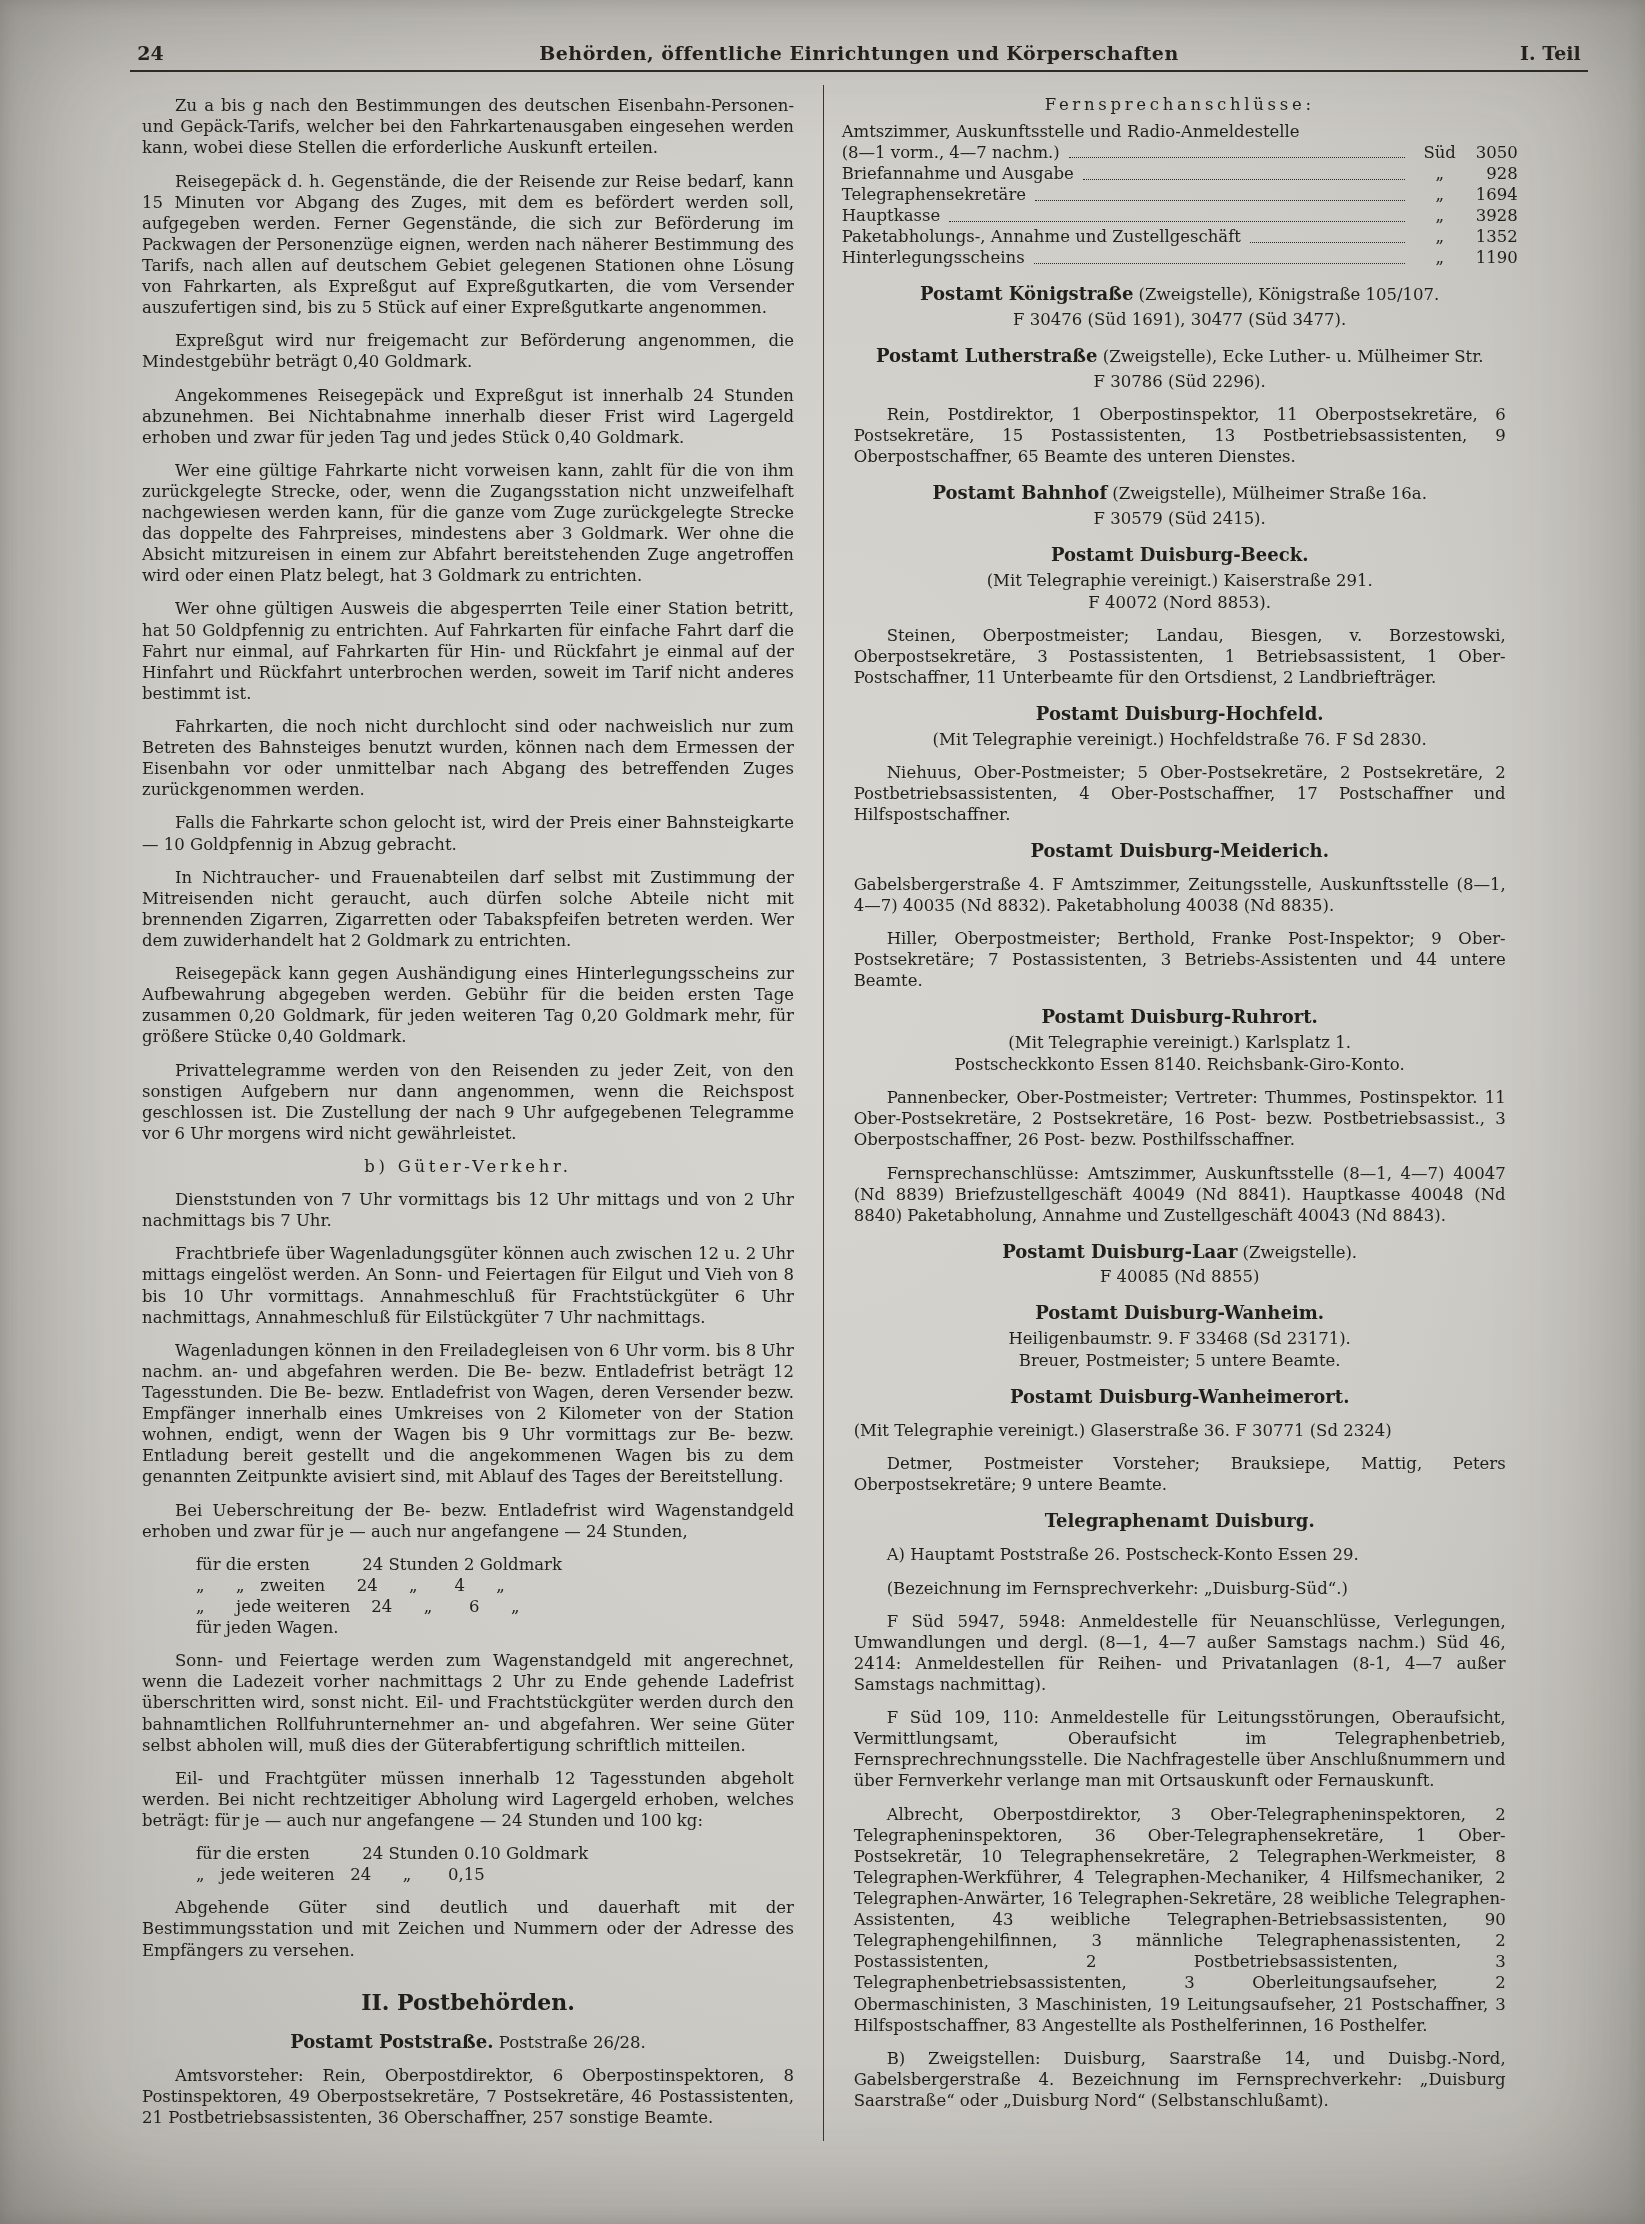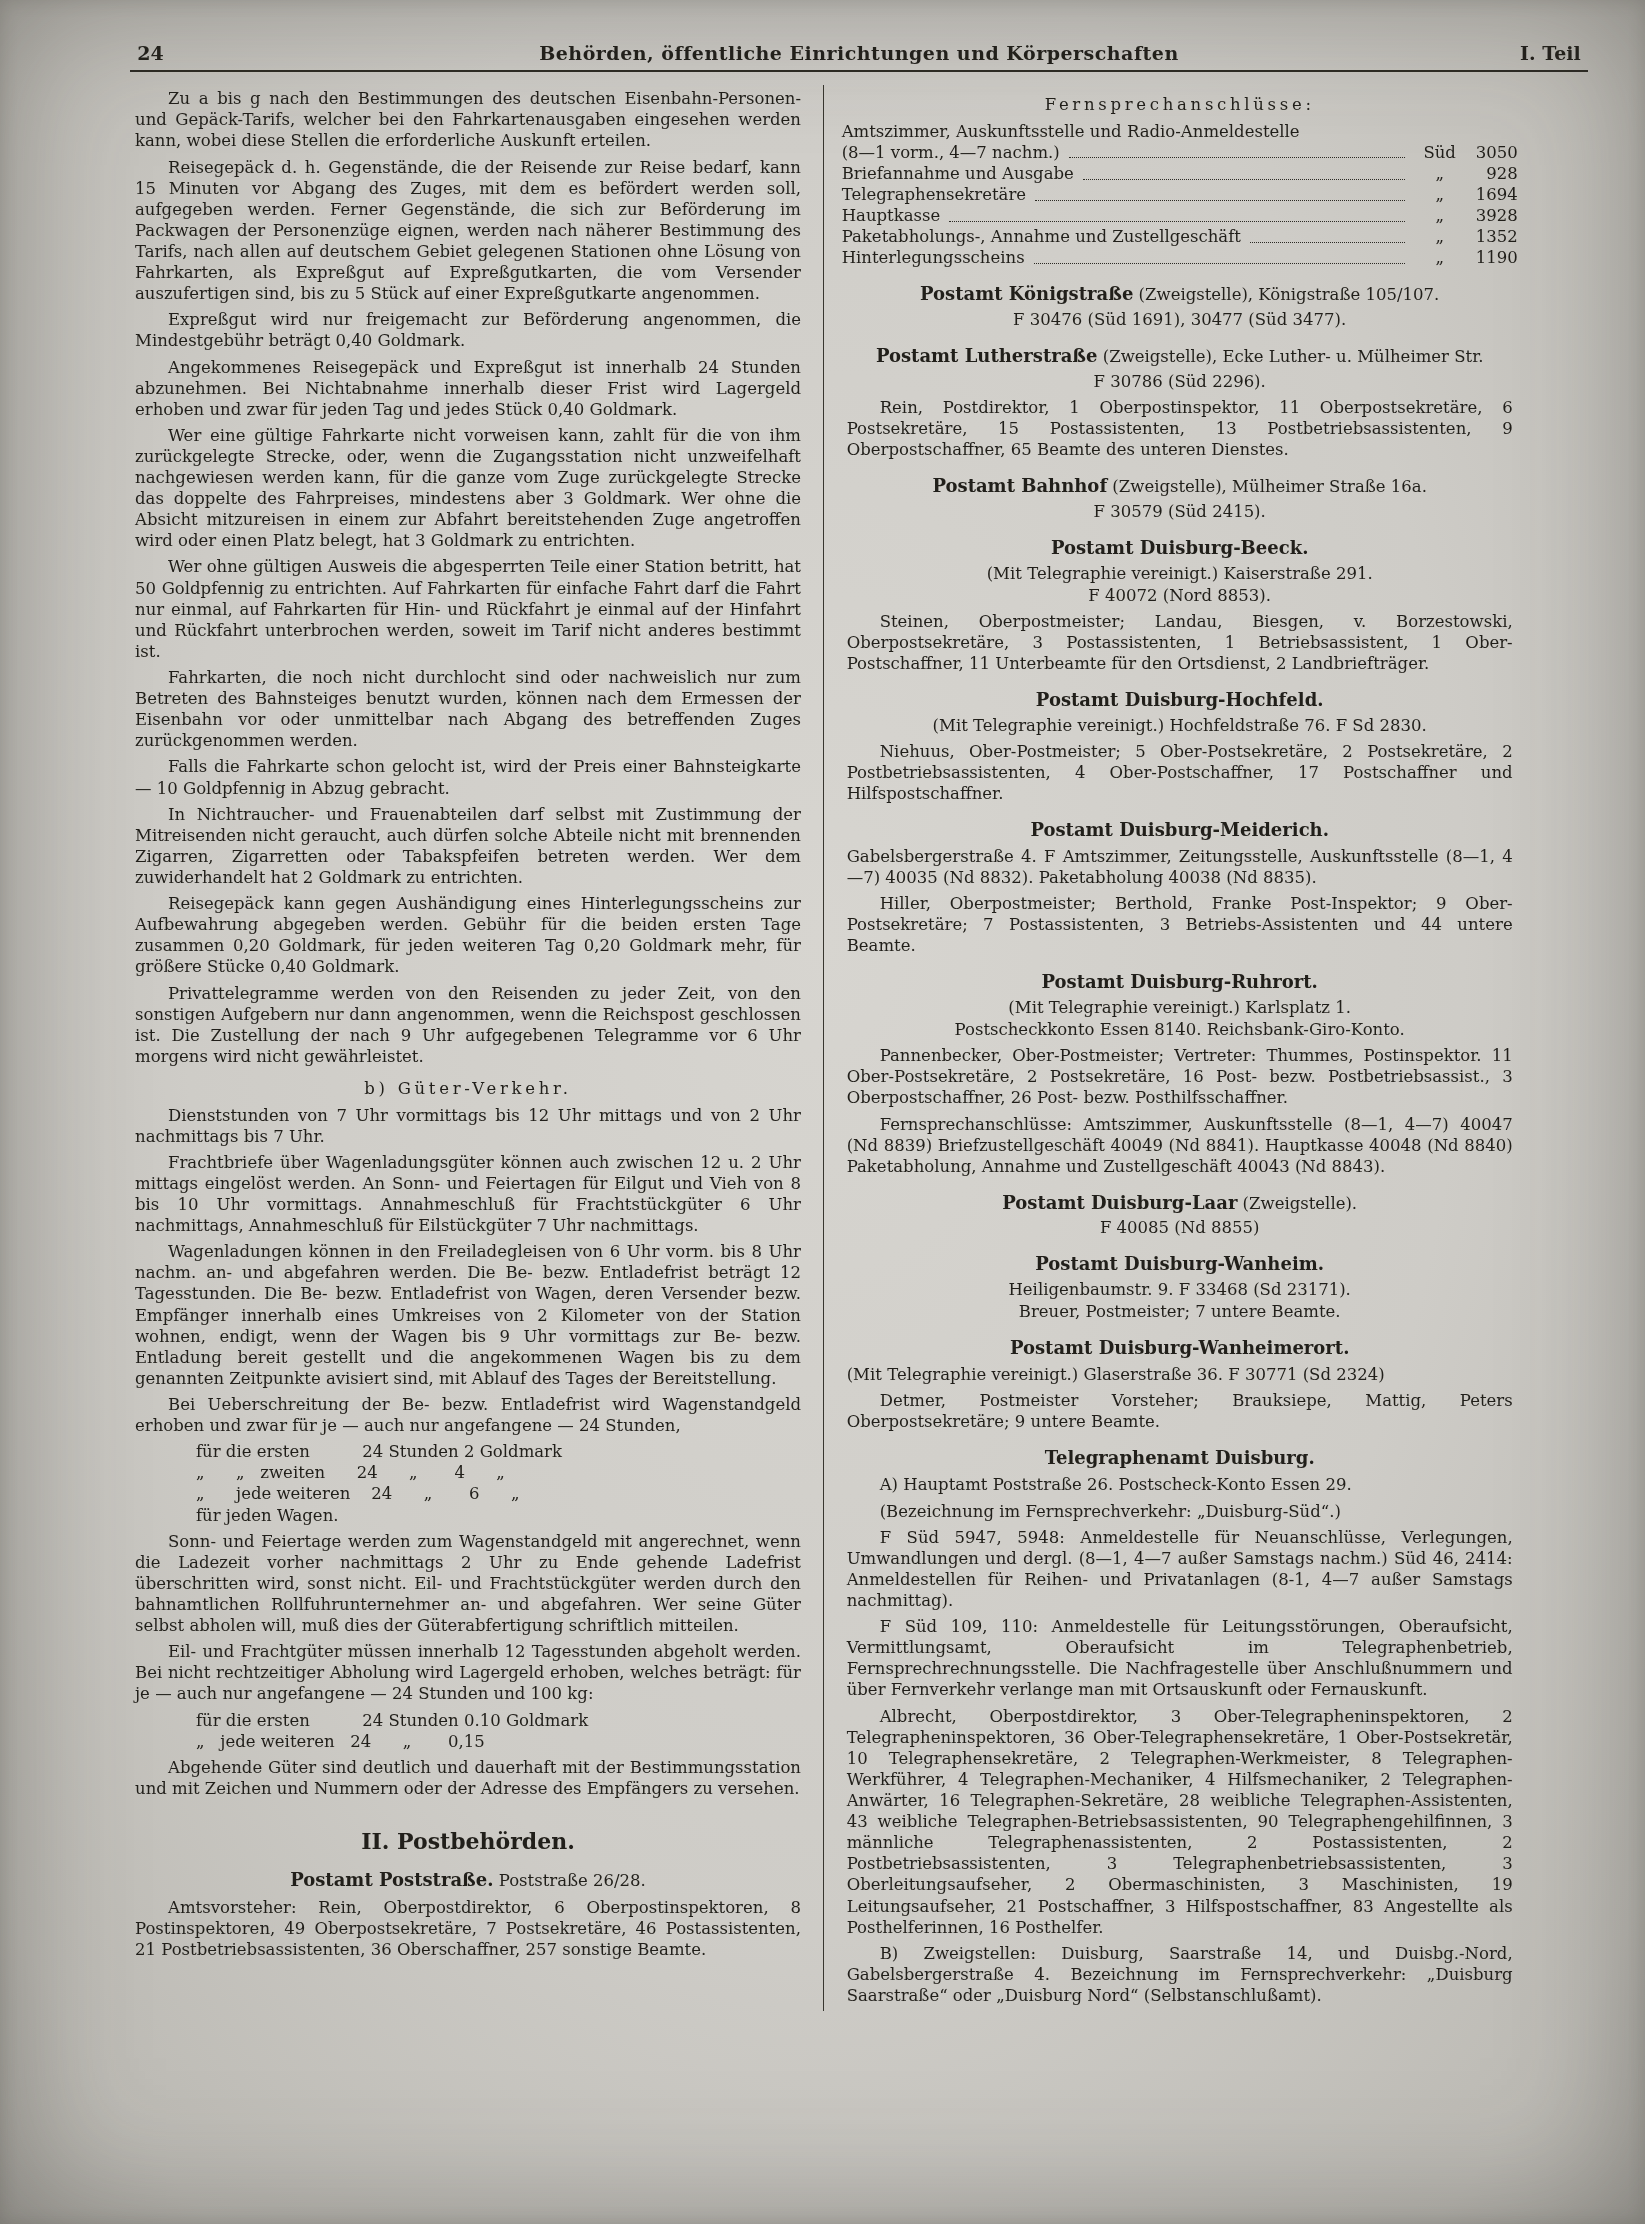--- a/index.html
+++ b/index.html
@@ -32,21 +32,21 @@
   }
   .pgnum { width: 110px; text-align: left; }
   .ptitle { flex: 1; text-align: center; letter-spacing: 0.5px; }
   .ppart { width: 110px; text-align: right; }
   .rule { height: 1.8px; background: #2c2a24; margin-top: 6.4px; }
   .columns { display: flex; margin-top: 11px; }
   .col { width: 676px; font-size: 16.5px; line-height: 1.28; }
   .divider { width: 0.9px; background: #38362f; margin: 1.8px 17.4px 0 17.4px; }
 
   .para, .noindent {
-    margin: 5px;
+    margin: 12px;
     text-align: justify;
     hyphens: auto;
   }
   .para { text-indent: 33px; }
   .line { margin: 0; }
   .center { margin: 0.9px 0; text-align: center; }
   .spaced {
     margin: 11px 0 5.5px;
     text-align: center;
     letter-spacing: 3.7px;
@@ -173,21 +173,21 @@
         <div class="para">Hiller, Oberpostmeister; Berthold, Franke Post-Inspektor; 9 Ober-Postsekretäre; 7 Postassistenten, 3 Betriebs-Assistenten und 44 untere Beamte.</div>
         <div class="postamt"><span class="bold">Postamt Duisburg-Ruhrort.</span></div>
         <div class="center">(Mit Telegraphie vereinigt.) Karlsplatz 1.</div>
         <div class="center">Postscheckkonto Essen 8140. Reichsbank-Giro-Konto.</div>
         <div class="para">Pannenbecker, Ober-Postmeister; Vertreter: Thummes, Postinspektor. 11 Ober-Postsekretäre, 2 Postsekretäre, 16 Post- bezw. Postbetriebsassist., 3 Oberpostschaffner, 26 Post- bezw. Posthilfsschaffner.</div>
         <div class="para">Fernsprechanschlüsse: Amtszimmer, Auskunftsstelle (8—1, 4—7) 40047 (Nd 8839) Briefzustellgeschäft 40049 (Nd 8841). Hauptkasse 40048 (Nd 8840) Paketabholung, Annahme und Zustellgeschäft 40043 (Nd 8843).</div>
         <div class="postamt"><span class="bold">Postamt Duisburg-Laar</span><span> (Zweigstelle).</span></div>
         <div class="center">F 40085 (Nd 8855)</div>
         <div class="postamt"><span class="bold">Postamt Duisburg-Wanheim.</span></div>
         <div class="center">Heiligenbaumstr. 9.  F 33468 (Sd 23171).</div>
-        <div class="center">Breuer, Postmeister; 7 untere Beamte.</div>
+        <div class="center">Breuer, Postmeister; 5 untere Beamte.</div>
         <div class="postamt"><span class="bold">Postamt Duisburg-Wanheimerort.</span></div>
         <div class="noindent">(Mit Telegraphie vereinigt.) Glaserstraße 36. F 30771 (Sd 2324)</div>
         <div class="para">Detmer, Postmeister Vorsteher; Brauksiepe, Mattig, Peters Oberpostsekretäre; 9 untere Beamte.</div>
         <div class="postamt"><span class="bold">Telegraphenamt Duisburg.</span></div>
         <div class="para">A) Hauptamt Poststraße 26. Postscheck-Konto Essen 29.</div>
         <div class="para">(Bezeichnung im Fernsprechverkehr: „Duisburg-Süd“.)</div>
         <div class="para">F Süd 5947, 5948: Anmeldestelle für Neuanschlüsse, Verlegungen, Umwandlungen und dergl. (8—1, 4—7 außer Samstags nachm.) Süd 46, 2414: Anmeldestellen für Reihen- und Privatanlagen (8-1, 4—7 außer Samstags nachmittag).</div>
         <div class="para">F Süd 109, 110: Anmeldestelle für Leitungsstörungen, Oberaufsicht, Vermittlungsamt, Oberaufsicht im Telegraphenbetrieb, Fernsprechrechnungsstelle. Die Nachfragestelle über Anschlußnummern und über Fernverkehr verlange man mit Ortsauskunft oder Fernauskunft.</div>
         <div class="para">Albrecht, Oberpostdirektor, 3 Ober-Telegrapheninspektoren, 2 Telegrapheninspektoren, 36 Ober-Telegraphensekretäre, 1 Ober-Postsekretär, 10 Telegraphensekretäre, 2 Telegraphen-Werkmeister, 8 Telegraphen-Werkführer, 4 Telegraphen-Mechaniker, 4 Hilfsmechaniker, 2 Telegraphen-Anwärter, 16 Telegraphen-Sekretäre, 28 weibliche Telegraphen-Assistenten, 43 weibliche Telegraphen-Betriebsassistenten, 90 Telegraphengehilfinnen, 3 männliche Telegraphenassistenten, 2 Postassistenten, 2 Postbetriebsassistenten, 3 Telegraphenbetriebsassistenten, 3 Oberleitungsaufseher, 2 Obermaschinisten, 3 Maschinisten, 19 Leitungsaufseher, 21 Postschaffner, 3 Hilfspostschaffner, 83 Angestellte als Posthelferinnen, 16 Posthelfer.</div>
         <div class="para">B) Zweigstellen: Duisburg, Saarstraße 14, und Duisbg.-Nord, Gabelsbergerstraße 4. Bezeichnung im Fernsprechverkehr: „Duisburg Saarstraße“ oder „Duisburg Nord“ (Selbstanschlußamt).</div>

